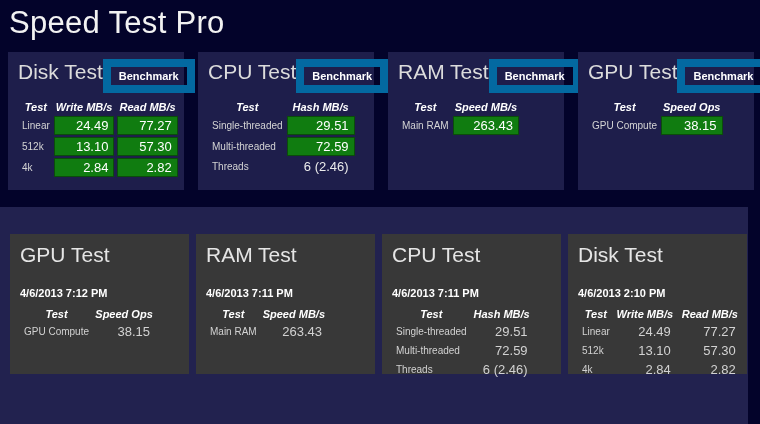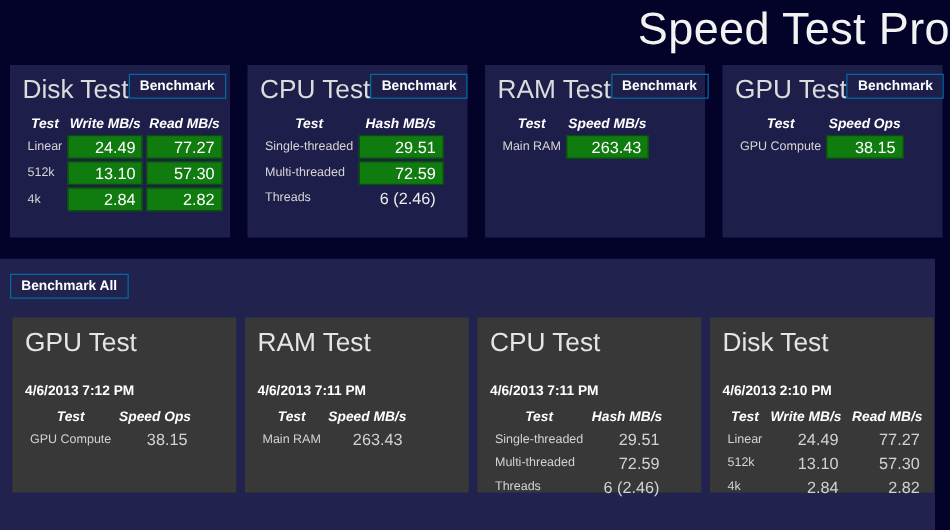--- a/index.html
+++ b/index.html
@@ -5,33 +5,33 @@
   html,body{margin:0;padding:0}
   body{
     width:760px;height:424px;overflow:hidden;
     background:#03032a;color:#fff;
     font-family:"Liberation Sans",sans-serif;
     -webkit-font-smoothing:antialiased;
   }
   
   .app-title{
     margin:2px 0 0 9px;
-    font-size:36px;font-weight:300;letter-spacing:.3px;
-    color:#f2f2f2;line-height:42px;text-align:right;
+    font-size:31px;font-weight:300;letter-spacing:.3px;
+    color:#f2f2f2;line-height:42px;
   }
   
   .top-row{display:flex;gap:14px;margin:8px 8px 0 8px}
   .panel{
     width:176px;height:138px;box-sizing:border-box;
     background:#1e1e4b;padding:7px 6px 0 10px;flex:none;
   }
   .panel-head{display:flex;justify-content:space-between;align-items:flex-start}
   .panel-title{font-size:21px;font-weight:300;color:#dcdcdc;line-height:26px;white-space:nowrap}
   .btn{
-    background:transparent;border:1px solid #0369a1;color:#fff;
+    background:transparent;border:8px solid #0369a1;color:#fff;
     font-family:"Liberation Sans",sans-serif;
     font-size:11px;font-weight:bold;padding:3px 8px;line-height:12px;
     cursor:pointer;white-space:nowrap;
   }
   .tbl{border-collapse:separate;border-spacing:3px 2px;margin-top:5px}
   .tbl th{
     font-size:11px;font-weight:bold;color:#fff;
     text-align:center;padding:1px 2px;white-space:nowrap;font-style:italic;
   }
   .tbl td{white-space:nowrap}
@@ -185,21 +185,20 @@
             <td class="val">
               <div class="box">38.15</div>
             </td>
           </tr>
         </tbody>
     </table>
   </div>
 </div>
 
 <div class="bottom-section">
-  <button class="btn">Benchmark All</button>
   <div class="cards-row">
   <div class="card">
     <div class="card-title">GPU Test</div>
     <div class="card-date">4/6/2013 7:12 PM</div>
     <table class="tbl">
       <thead>
             <tr>
               <th>Test</th>
               <th>Speed Ops</th>
             </tr>

